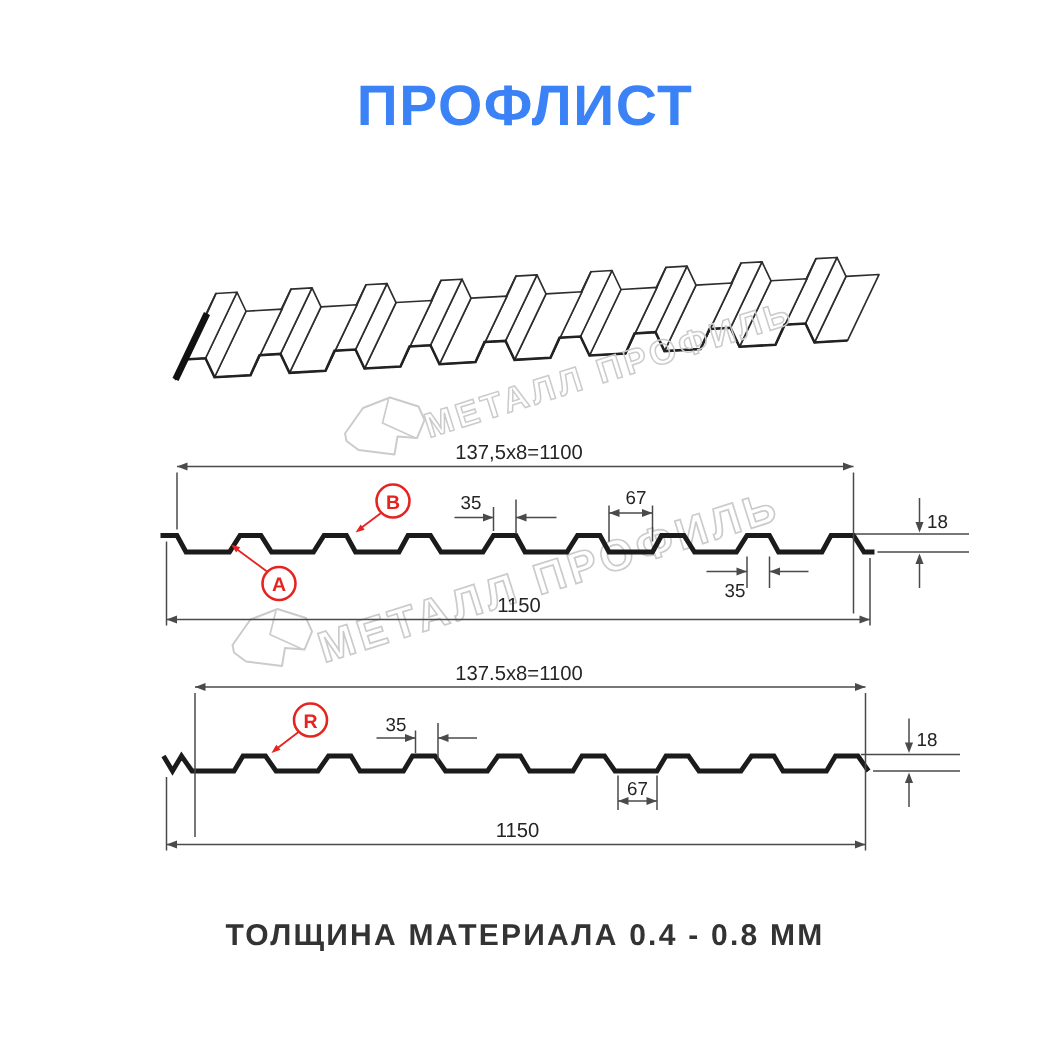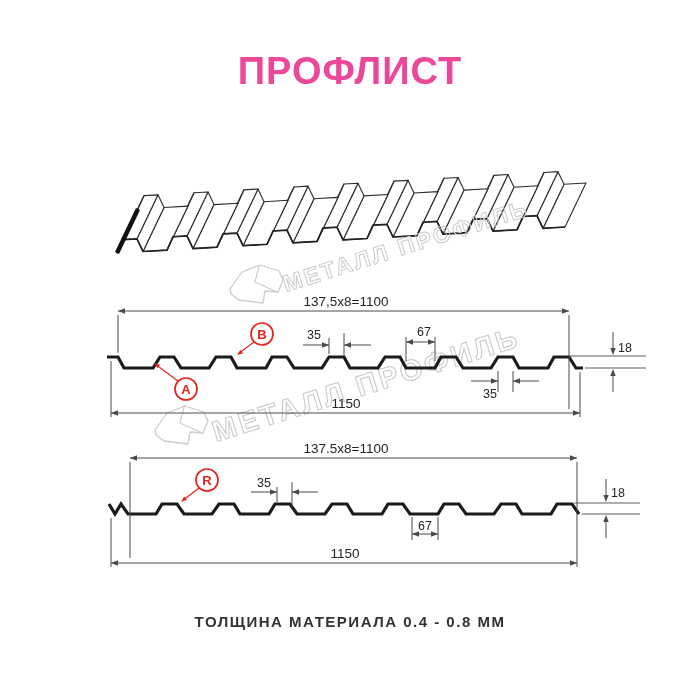--- a/index.html
+++ b/index.html
@@ -1,24 +1,24 @@
 <!DOCTYPE html>
 <html><head>
 <meta charset="utf-8">
 <style>
   html,body{margin:0;padding:0;background:#ffffff;}
   .page{position:relative;width:700px;height:700px;background:#ffffff;overflow:hidden;
         font-family:"Liberation Sans", sans-serif;}
   .title{position:absolute;top:50px;left:0;right:0;margin:0;text-align:center;
          font-family:"Liberation Sans", sans-serif;font-weight:800;font-size:38px;
-         letter-spacing:1px;color:#ec4899;}
+         letter-spacing:1px;color:#3b82f6;}
   .subtitle{position:absolute;top:98px;left:0;right:0;text-align:center;
          font-weight:700;font-size:15px;letter-spacing:1px;color:#1e1e1e;}
   .footer{position:absolute;top:613px;left:0;right:0;text-align:center;
-         font-weight:600;font-size:15px;letter-spacing:1.5px;color:#333333;}
+         font-weight:600;font-size:20px;letter-spacing:1.5px;color:#333333;}
   svg.drawing{position:absolute;left:0;top:0;}
 </style>
 </head>
 <body>
 
 <div class="page">
   <h1 class="title">ПРОФЛИСТ</h1>
 
   <svg class="drawing" id="drawing" width="700" height="700" viewBox="0 0 700 700">
       <g>

